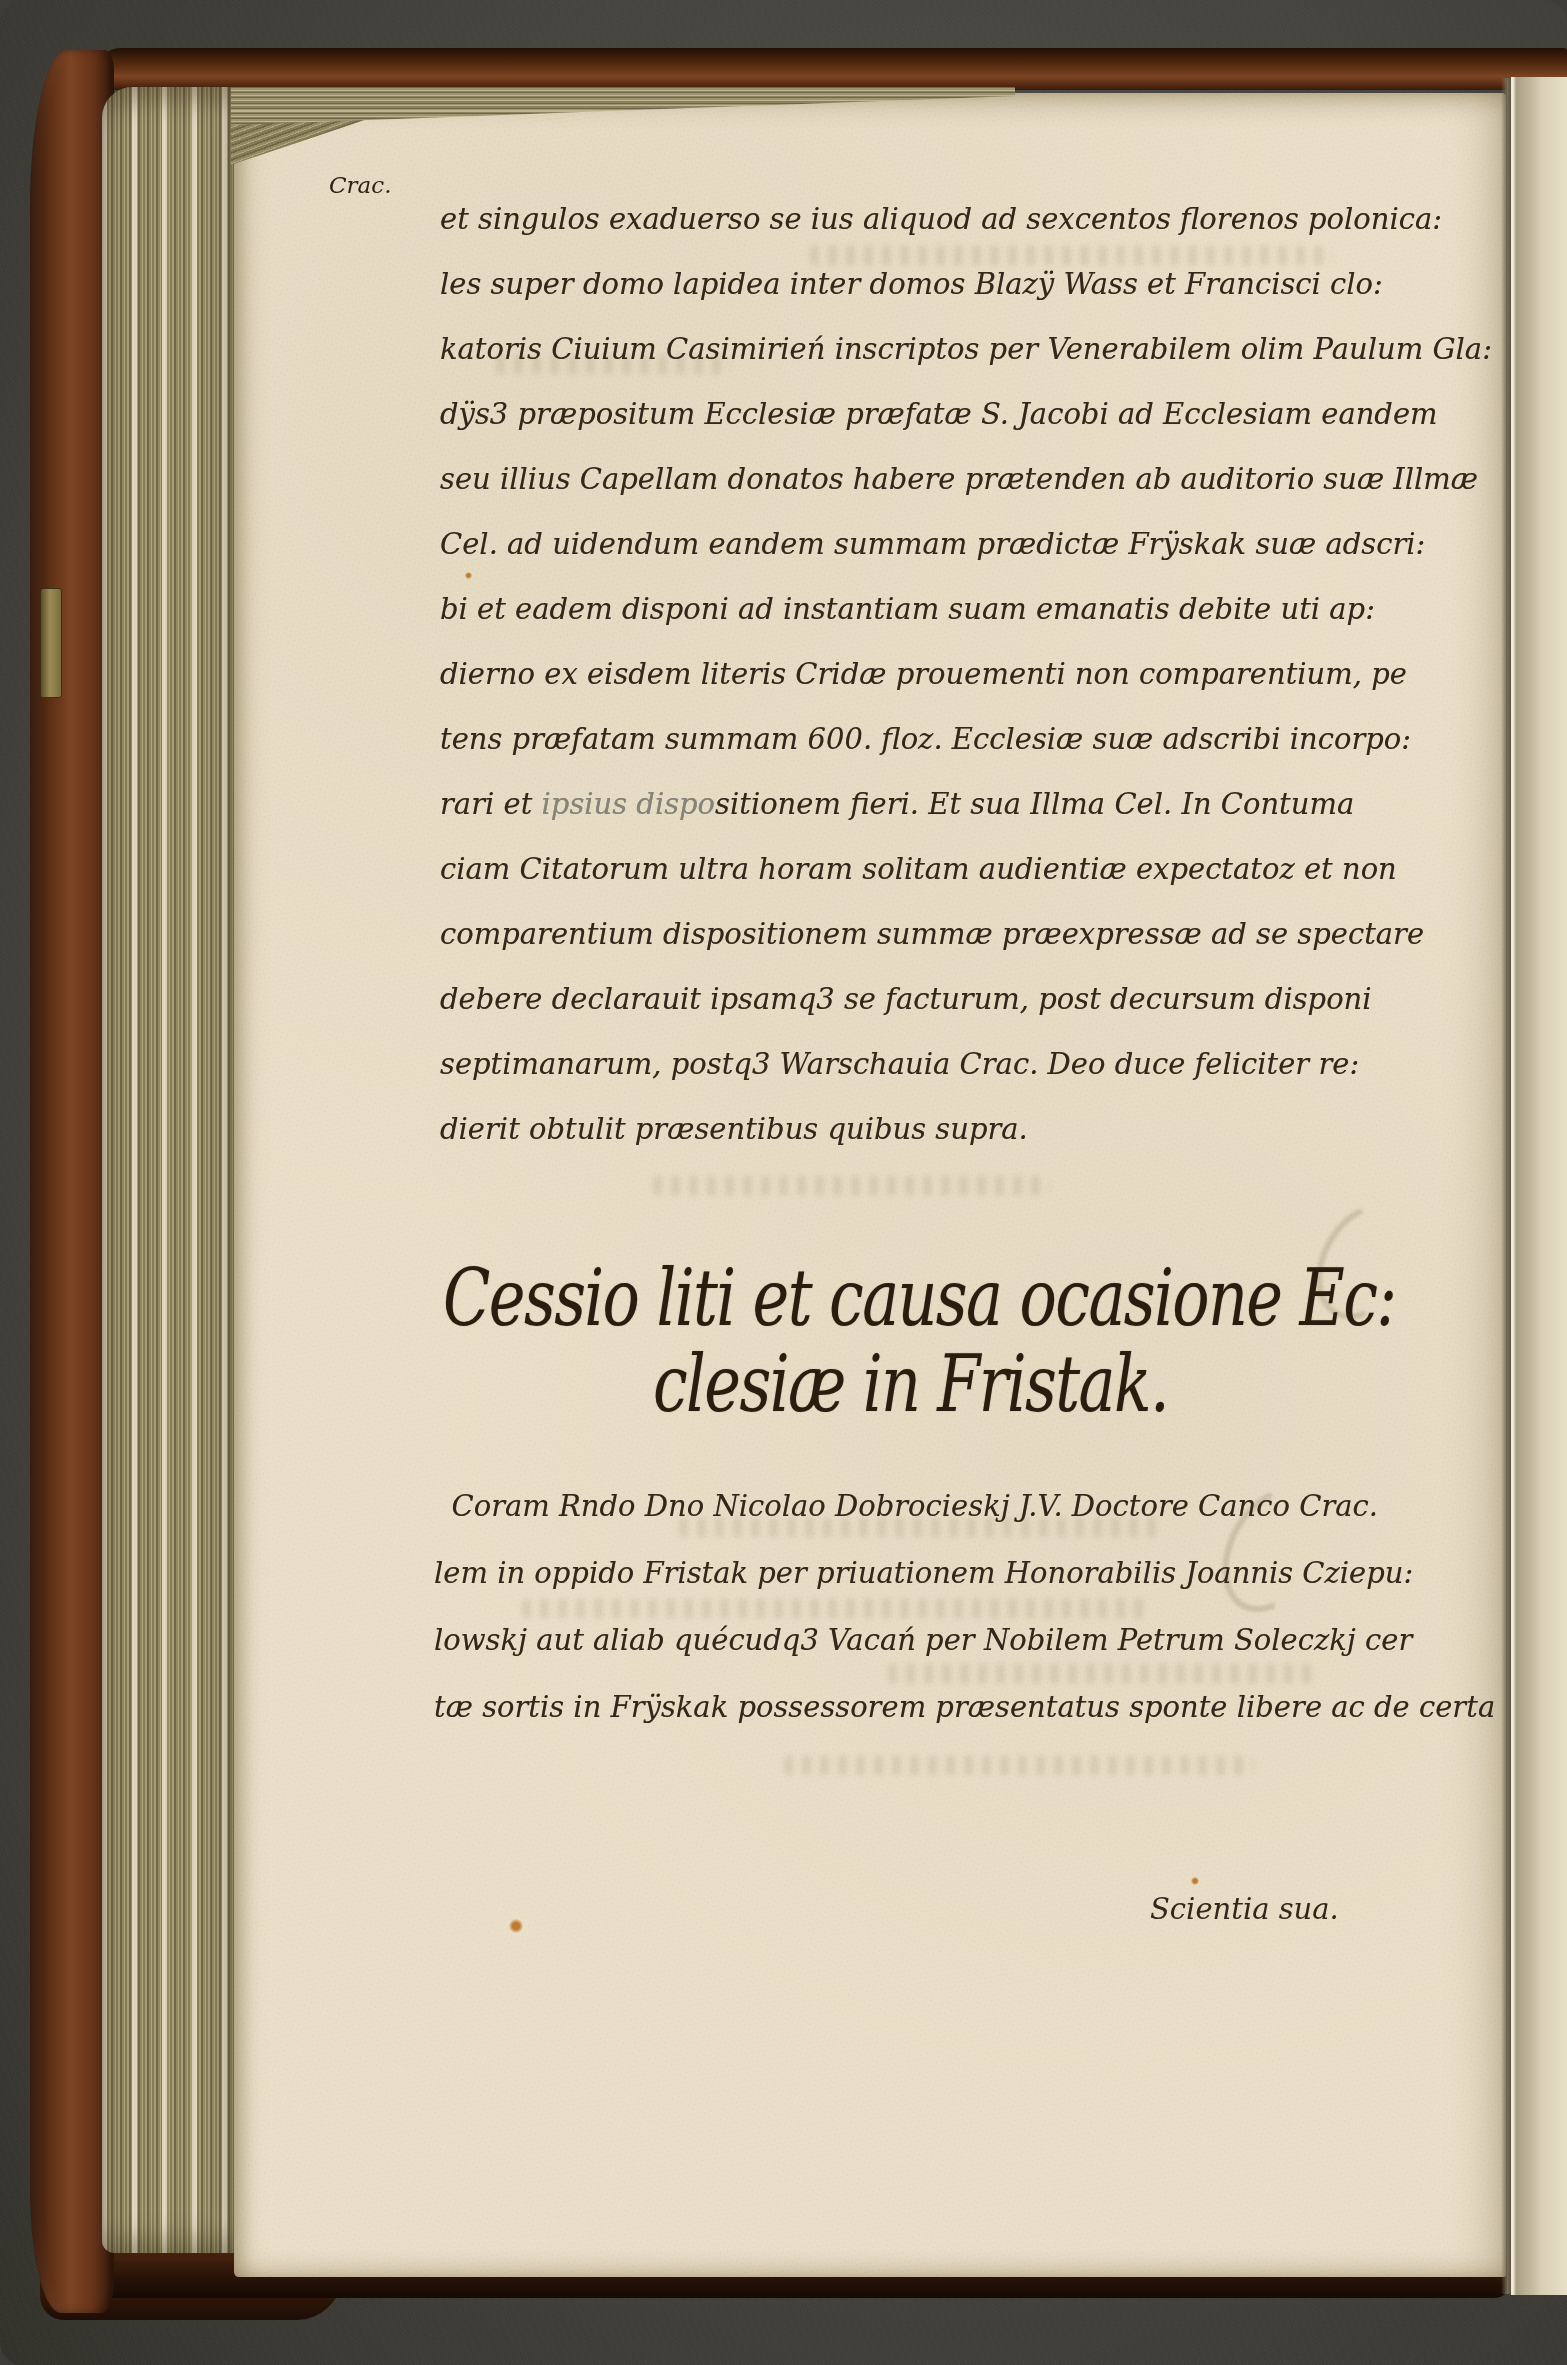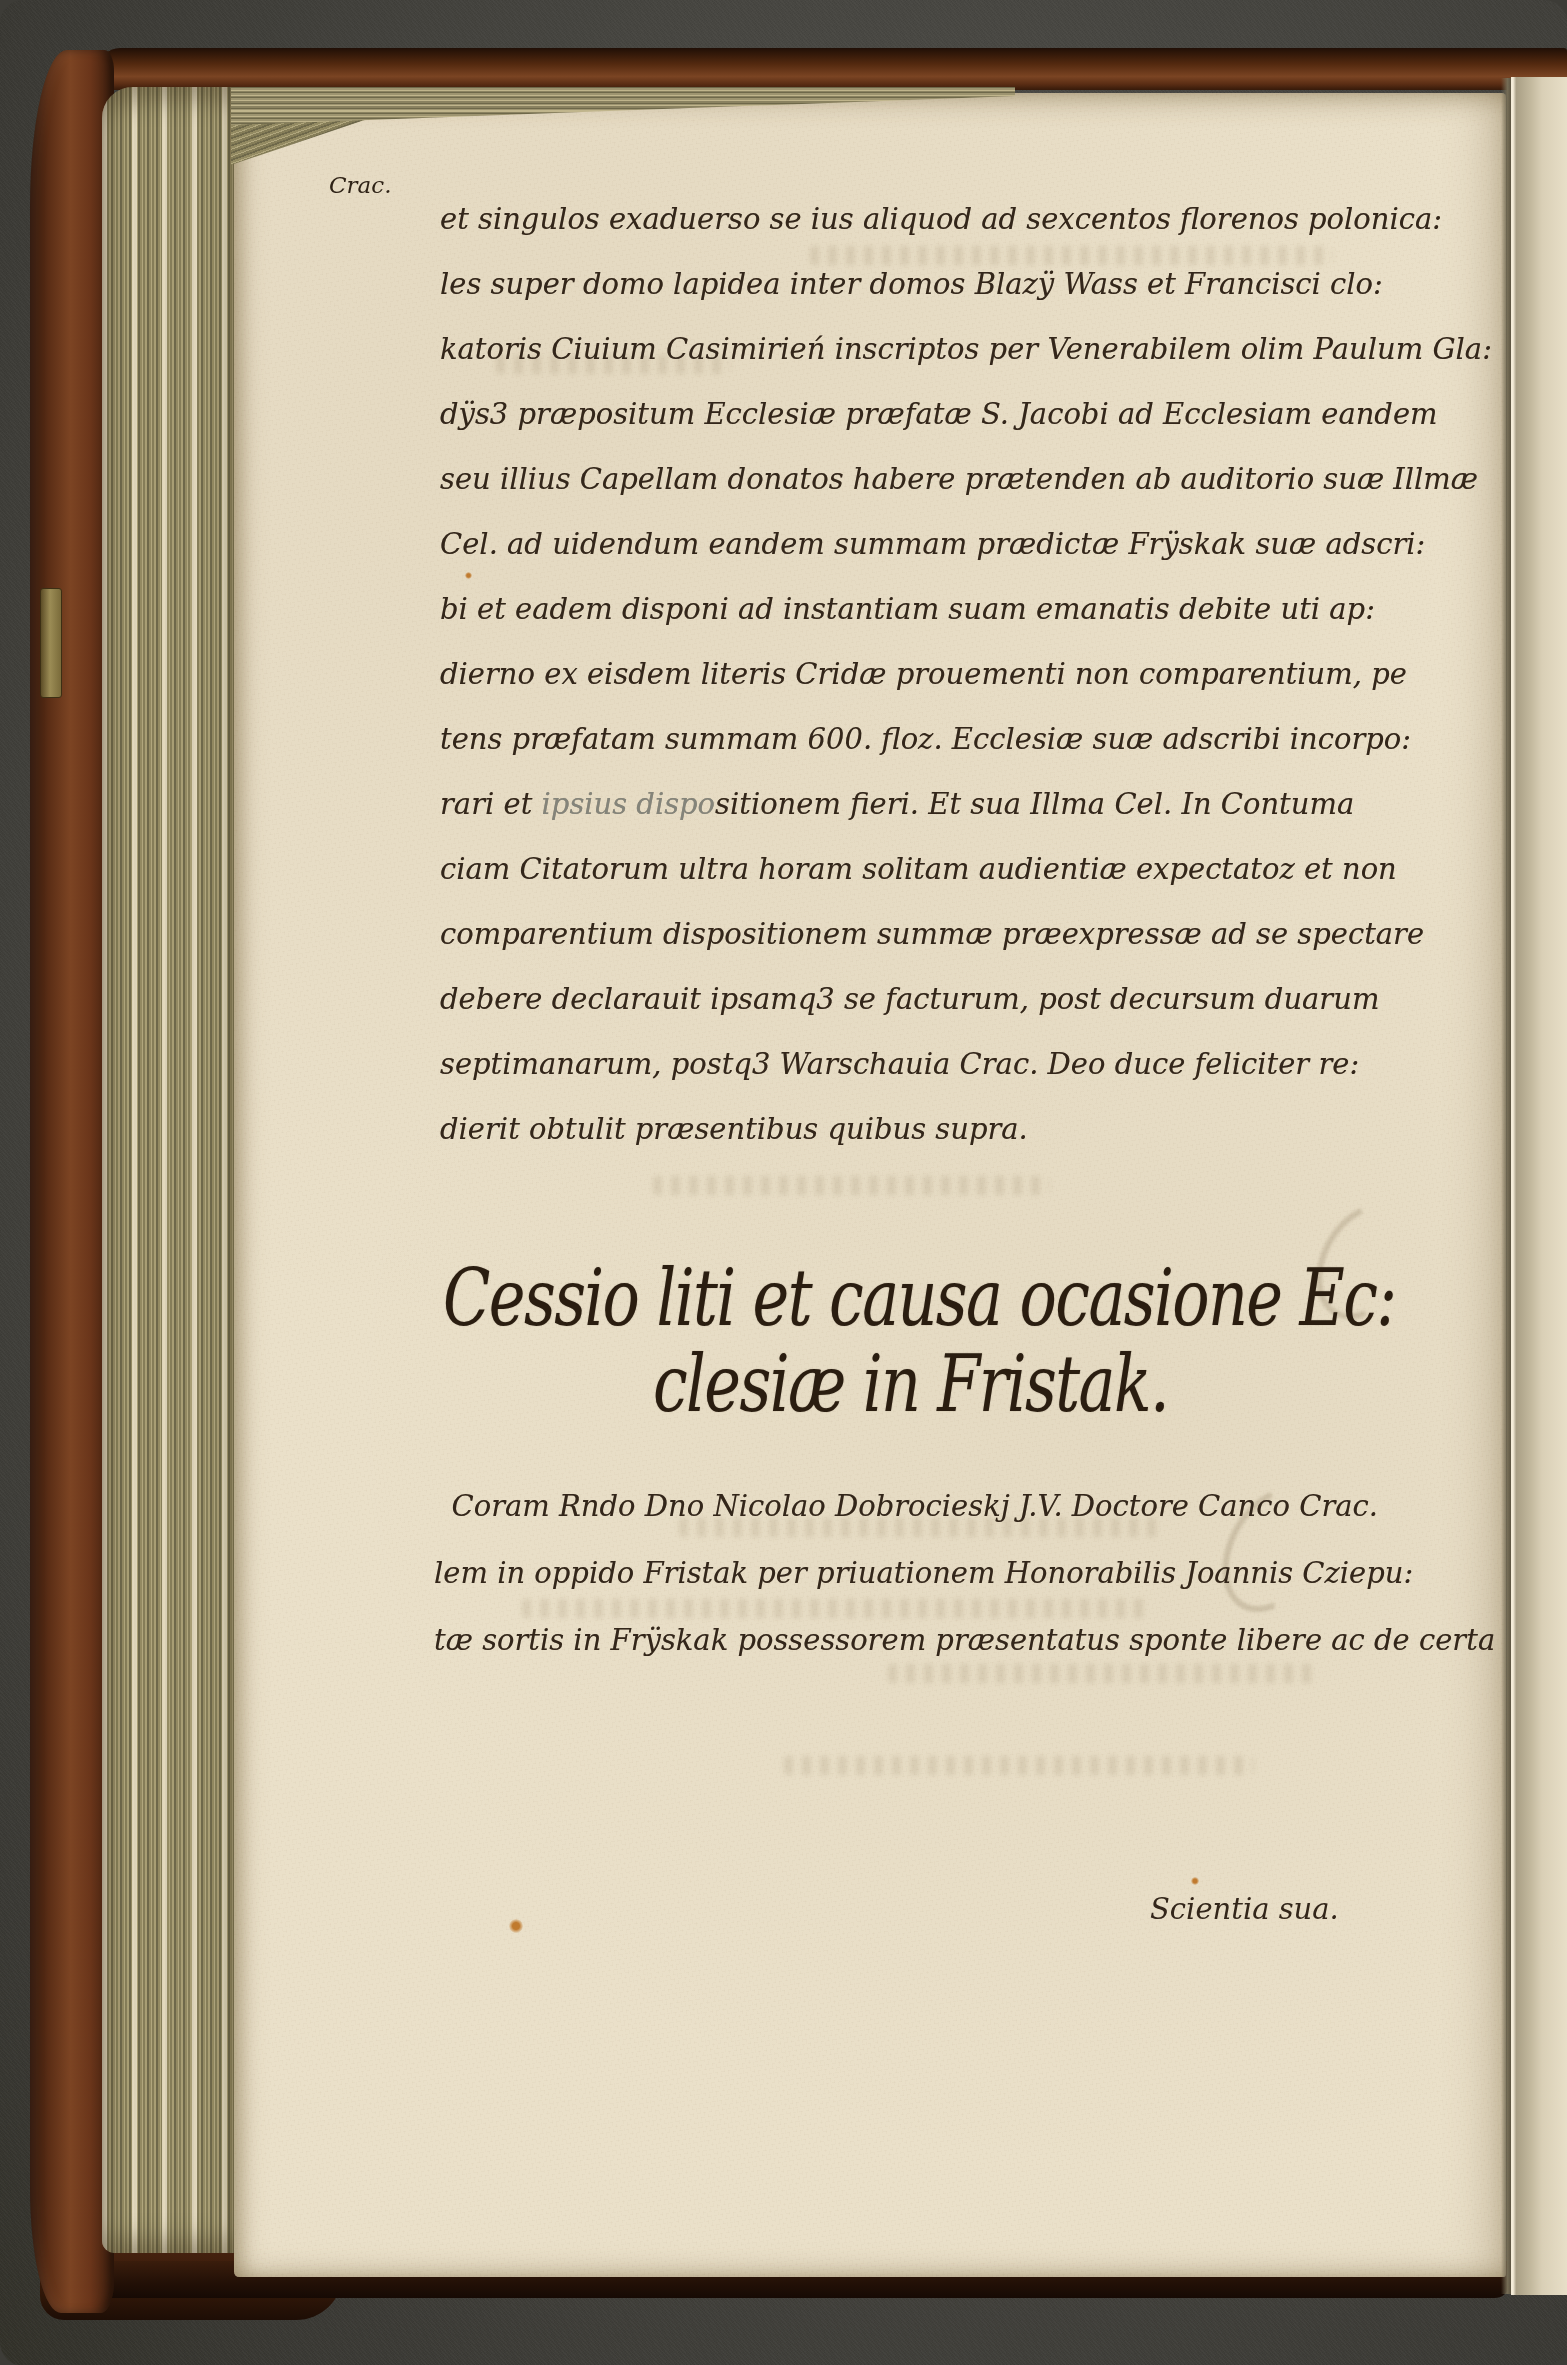--- a/index.html
+++ b/index.html
@@ -122,35 +122,36 @@
         <div class="line"><span>katoris Ciuium Casimirień inscriptos per Venerabilem olim Paulum Gla:</span></div>
         <div class="line"><span>dÿs3 præpositum Ecclesiæ præfatæ S. Jacobi ad Ecclesiam eandem</span></div>
         <div class="line"><span>seu illius Capellam donatos habere prætenden ab auditorio suæ Illmæ</span></div>
         <div class="line"><span>Cel. ad uidendum eandem summam prædictæ Frÿskak suæ adscri:</span></div>
         <div class="line"><span>bi et eadem disponi ad instantiam suam emanatis debite uti ap:</span></div>
         <div class="line"><span>dierno ex eisdem literis Cridæ prouementi non comparentium, pe</span></div>
         <div class="line"><span>tens præfatam summam 600. floz. Ecclesiæ suæ adscribi incorpo:</span></div>
         <div class="line"><span>rari et </span><span class="faded">ipsius dispo</span><span>sitionem fieri. Et sua Illma Cel. In Contuma</span></div>
         <div class="line"><span>ciam Citatorum ultra horam solitam audientiæ expectatoz et non</span></div>
         <div class="line"><span>comparentium dispositionem summæ præexpressæ ad se spectare</span></div>
-        <div class="line"><span>debere declarauit ipsamq3 se facturum, post decursum duarum</span></div>
+        <div class="line"><span>debere declarauit ipsamq3 se facturum, post decursum disponi</span></div>
         <div class="line"><span>septimanarum, postq3 Warschauia Crac. Deo duce feliciter re:</span></div>
         <div class="line"><span>dierit obtulit præsentibus quibus supra.</span></div>
       </div>
 
     <div class="el heading">
 
     <div class="h-line"><span>Cessio liti et causa ocasione Ec:</span></div>
         <div class="h-line"><span>clesiæ in Fristak.</span></div>
       </div>
 
     <div class="el para2">
 
     <div class="line"><span>Coram Rndo Dno Nicolao Dobrocieskj J.V. Doctore Canco Crac.</span></div>
         <div class="line"><span>lem in oppido Fristak per priuationem Honorabilis Joannis Cziepu:</span></div>
+        <div class="line"><span>lowskj aut aliab quécudq3 Vacań per Nobilem Petrum Soleczkj cer</span></div>
         <div class="line"><span>tæ sortis in Frÿskak possessorem præsentatus sponte libere ac de certa</span></div>
       </div>
 
     <div class="el signature">Scientia sua.</div>
   </div>
 
   <div class="el fore-edge-corner"></div>
   <div class="el fore-edge-top"></div>
 
   <div class="el gutter"></div>

